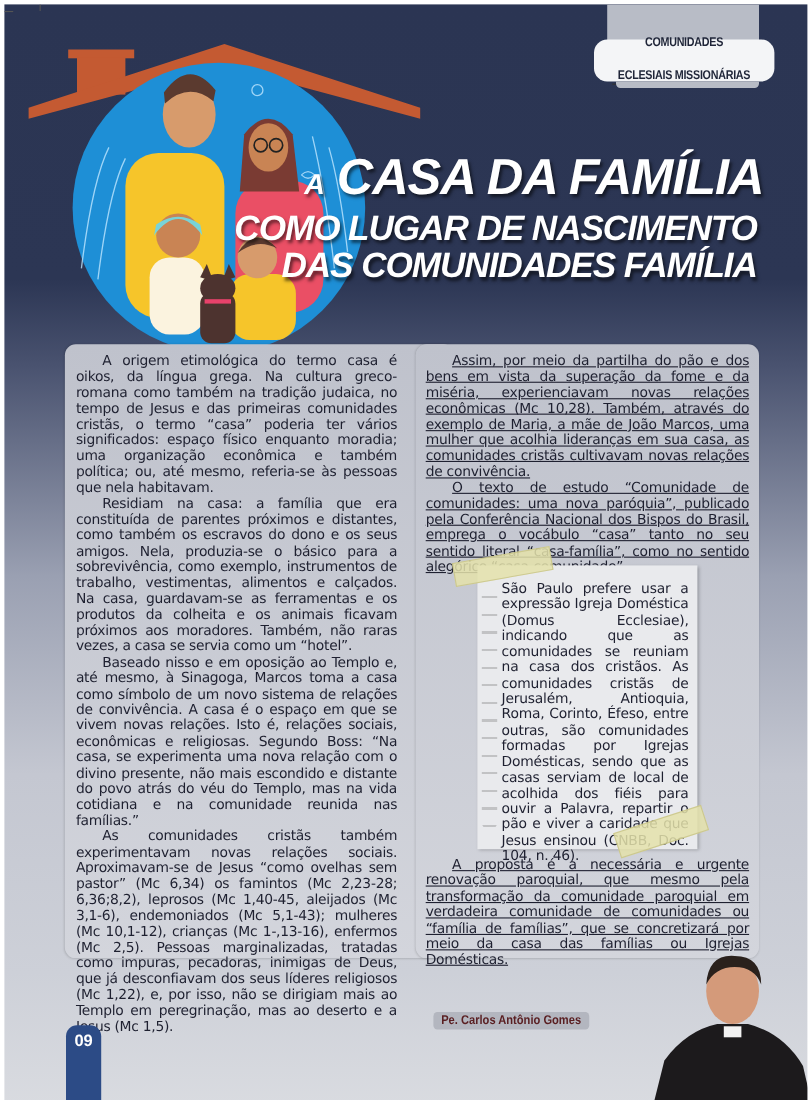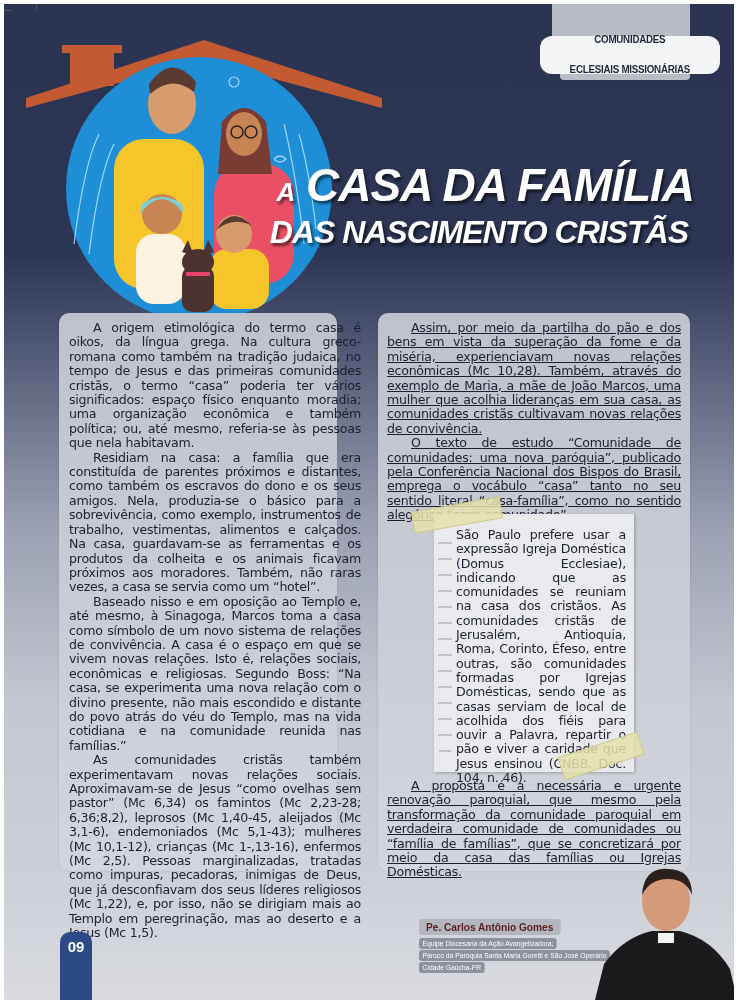--- a/index.html
+++ b/index.html
@@ -1,58 +1,58 @@
 <!DOCTYPE html>
 <html><head>
 <meta charset="utf-8">
 <style>
   html, body { margin: 0; padding: 0; }
   body { width: 738px; height: 1000px; position: relative; overflow: hidden; background: #ffffff; font-family: "DejaVu Sans", sans-serif; }
   .page { position: absolute; left: 4px; top: 4px; width: 730px; height: 996px;
     background: linear-gradient(180deg, #2b3553 0px, #2c3654 250px, #4a5370 330px, #9aa0b2 520px, #c4c7d1 700px, #cdd0d8 880px, #d9dbe0 1000px); overflow: hidden; }
   .crop-mark { position: absolute; background: #555; }
   .tab-top { position: absolute; left: 548px; top: 0; width: 138px; height: 40px; background: #b8bcc6; }
-  .section-label { position: absolute; left: 536px; top: 32px; width: 180px; height: 38px; background: #f4f5f7; border-radius: 12px;
+  .section-label { position: absolute; left: 536px; top: 32px; width: 164px; height: 38px; background: #f4f5f7; border-radius: 12px;
     display: flex; flex-direction: column; align-items: center; justify-content: center; gap: 17px; }
   .section-label span { font-family: "Liberation Sans", sans-serif; font-weight: bold; font-size: 11.5px; color: #1f2538; line-height: 13px; letter-spacing: -0.3px; transform: scaleX(0.85); }
   .section-label .l2 { border-bottom: 1px solid #333; padding: 0 6px; }
   .section-under { position: absolute; left: 556px; top: 70px; width: 130px; height: 6px; background: #b8bcc6; border-radius: 0 0 4px 4px; }
 
   .illus { position: absolute; left: 0; top: 0; width: 380px; height: 310px; }
 
-  .title { position: absolute; right: 40px; top: 158px; text-align: right; color: #ffffff; font-family: "Liberation Sans", sans-serif; font-weight: bold; font-style: italic;
+  .title { position: absolute; right: 40px; top: 133px; text-align: right; color: #ffffff; font-family: "Liberation Sans", sans-serif; font-weight: bold; font-style: italic;
     text-shadow: 2px 3px 3px rgba(0,0,0,0.55); letter-spacing: -1px; }
   .title .t1 { font-size: 46px; line-height: 46px; display: block; }
   .title .t1 .small { font-size: 26px; }
   .title .t2 { font-size: 32px; line-height: 34px; display: block; margin-right: 6px; }
   .title .t3 { font-size: 32px; line-height: 34px; display: block; margin-right: 6px; }
 
   .col { position: absolute; background: #c5c8d0; border-radius: 10px; box-shadow: 0 0 2px rgba(0,0,0,0.15); }
-  .col-left { left: 55px; top: 309px; width: 278px; height: 558px; background: linear-gradient(180deg, #bfc2cc, #d3d5dc); }
+  .col-left { left: 55px; top: 309px; width: 310px; height: 558px; background: linear-gradient(180deg, #bfc2cc, #d3d5dc); padding-left: 44px; }
   .col-right { left: 374px; top: 309px; width: 312px; height: 558px; background: linear-gradient(180deg, #bfc2cc, #d3d5dc); }
   .txt { font-family: "DejaVu Sans", sans-serif; font-size: 12.6px; line-height: 14.4px; color: #1e2030; text-align: justify; letter-spacing: -0.25px; }
   .txt p { margin: 0; text-indent: 24px; }
   .col-left .txt { position: absolute; left: 10px; top: 8px; width: 292px; }
   .col-right .txt { position: absolute; left: 9px; top: 8px; width: 294px; text-decoration: underline; }
   .col-right .txt.bottom { top: 466px; }
 
   .note { position: absolute; left: 430px; top: 510px; width: 200px; height: 258px; background: #e9eaed; box-shadow: 1px 1px 3px rgba(0,0,0,0.25); }
   .note .holes { position: absolute; left: 4px; top: 20px; width: 14px; height: 220px;
     background: repeating-linear-gradient(180deg, transparent 0 8px, rgba(120,120,120,0.35) 8px 10px, transparent 10px 16px); border-radius: 6px; }
   .note .txt { position: absolute; left: 22px; top: 14px; width: 170px; font-size: 12.6px; line-height: 14.3px; letter-spacing: -0.2px; }
   .note .txt p { text-indent: 0; }
   .tape { position: absolute; background: rgba(228,226,170,0.85); border: 1px solid rgba(190,185,120,0.6); }
   .tape1 { left: 408px; top: 500px; width: 88px; height: 20px; transform: rotate(-10deg); }
   .tape2 { left: 555px; top: 740px; width: 82px; height: 22px; transform: rotate(-18deg); }
 
   .page-num { position: absolute; left: 56px; top: 928px; width: 32px; height: 72px; background: #2c4b86; border-radius: 10px 10px 0 0;
     color: #fff; font-family: "Liberation Sans", sans-serif; font-weight: bold; font-size: 15px; text-align: center; padding-top: 6px; box-sizing: border-box; }
   .credit { position: absolute; left: 98px; top: 1012px; font-family: "Liberation Sans", sans-serif; font-size: 8.5px; color: #5a4a50; }
 
-  .author { position: absolute; left: 415px; top: 912px; }
+  .author { position: absolute; left: 390px; top: 912px; }
   .author .name { display: inline-block; background: #b3b6bf; padding: 2px 8px; border-radius: 4px; color: #5a1f22; font-family: "Liberation Sans", sans-serif; font-weight: bold; font-size: 11.5px; transform: scaleX(0.88); transform-origin: left; }
   .author .line { display: block; width: fit-content; background: #8e929c; color: #ffffff; font-family: "Liberation Sans", sans-serif; font-size: 7.5px; padding: 1px 4px; border-radius: 3px; margin-top: 1px; transform: scaleX(0.9); transform-origin: left; }
   .author .roles { margin-top: 3px; }
 
   .photo { position: absolute; left: 590px; top: 855px; width: 144px; height: 145px; }
 </style>
 </head>
 <body>
 
 <div class="page">
@@ -103,21 +103,22 @@
 
     <rect x="178" y="262" width="32" height="46" rx="10" fill="#4d332f"></rect>
     <polygon points="178,248 184,236 190,252" fill="#4d332f"></polygon>
     <polygon points="198,252 204,236 210,248" fill="#4d332f"></polygon>
     <ellipse cx="194" cy="258" rx="16" ry="13" fill="#4d332f"></ellipse>
     <rect x="182" y="268" width="24" height="4" fill="#e8426b"></rect>
   </svg>
 
   <h1 class="title" style="margin:0;">
     <span class="t1"><span class="small">A</span> <span>CASA DA FAMÍLIA</span></span>
-    <span class="t3">DAS NASCIMENTO CRISTÃS</span>
+    <span class="t2">COMO LUGAR DE NASCIMENTO</span>
+    <span class="t3">DAS COMUNIDADES FAMÍLIA</span>
   </h1>
 
   <div class="col col-left">
     <div class="txt">
       <p>A origem etimológica do termo casa é oikos, da língua grega. Na cultura greco-romana como também na tradição judaica, no tempo de Jesus e das primeiras comunidades cristãs, o termo “casa” poderia ter vários significados: espaço físico enquanto moradia; uma organização econômica e também política; ou, até mesmo, referia-se às pessoas que nela habitavam.</p>
       <p>Residiam na casa: a família que era constituída de parentes próximos e distantes, como também os escravos do dono e os seus amigos. Nela, produzia-se o básico para a sobrevivência, como exemplo, instrumentos de trabalho, vestimentas, alimentos e calçados. Na casa, guardavam-se as ferramentas e os produtos da colheita e os animais ficavam próximos aos moradores. Também, não raras vezes, a casa se servia como um “hotel”.</p>
       <p>Baseado nisso e em oposição ao Templo e, até mesmo, à Sinagoga, Marcos toma a casa como símbolo de um novo sistema de relações de convivência. A casa é o espaço em que se vivem novas relações. Isto é, relações sociais, econômicas e religiosas. Segundo Boss: “Na casa, se experimenta uma nova relação com o divino presente, não mais escondido e distante do povo atrás do véu do Templo, mas na vida cotidiana e na comunidade reunida nas famílias.”</p>
       <p>As comunidades cristãs também experimentavam novas relações sociais. Aproximavam-se de Jesus “como ovelhas sem pastor” (Mc 6,34) os famintos (Mc 2,23-28; 6,36;8,2), leprosos (Mc 1,40-45, aleijados (Mc 3,1-6), endemoniados (Mc 5,1-43); mulheres (Mc 10,1-12), crianças (Mc 1-,13-16), enfermos (Mc 2,5). Pessoas marginalizadas, tratadas como impuras, pecadoras, inimigas de Deus, que já desconfiavam dos seus líderes religiosos (Mc 1,22), e, por isso, não se dirigiam mais ao Templo em peregrinação, mas ao deserto e a Jesus (Mc 1,5).</p>
     </div>
   </div>
@@ -139,25 +140,20 @@
     </div>
   </div>
   <div class="tape tape1"></div>
   <div class="tape tape2"></div>
 
   <div class="page-num">09</div>
   <div class="credit">Imagem: Freepik</div>
 
   <div class="author">
     <span class="name">Pe. Carlos Antônio Gomes</span>
-    <div class="roles">
-      <span class="line">Equipe Diocesana da Ação Avangelizadora;</span>
-      <span class="line">Pároco da Paróquia Santa Maria Goretti e São José Operário</span>
-      <span class="line">Cidade Gaúcha-PR</span>
-    </div>
   </div>
 
   <svg class="photo" viewBox="0 0 144 145" xmlns="http://www.w3.org/2000/svg">
     <path d="M0 145 L10 105 Q30 78 58 72 L86 72 Q118 80 136 110 L144 145 Z" fill="#1c1a1c"></path>
     <rect x="64" y="74" width="16" height="10" fill="#f2f2f2"></rect>
     <ellipse cx="72" cy="42" rx="24" ry="30" fill="#d49a7a"></ellipse>
     <path d="M48 36 Q50 8 74 10 Q98 10 98 36 Q92 20 74 20 Q56 20 48 36 Z" fill="#2a211c"></path>
   </svg>
 
   <div class="crop-mark" style="left:32px; top:0; width:1px; height:6px;"></div>

